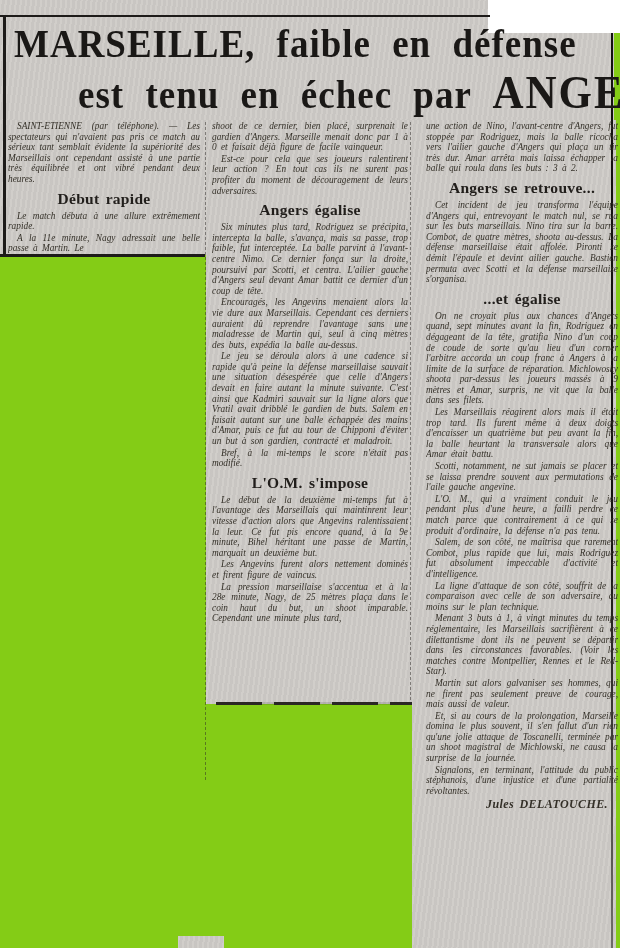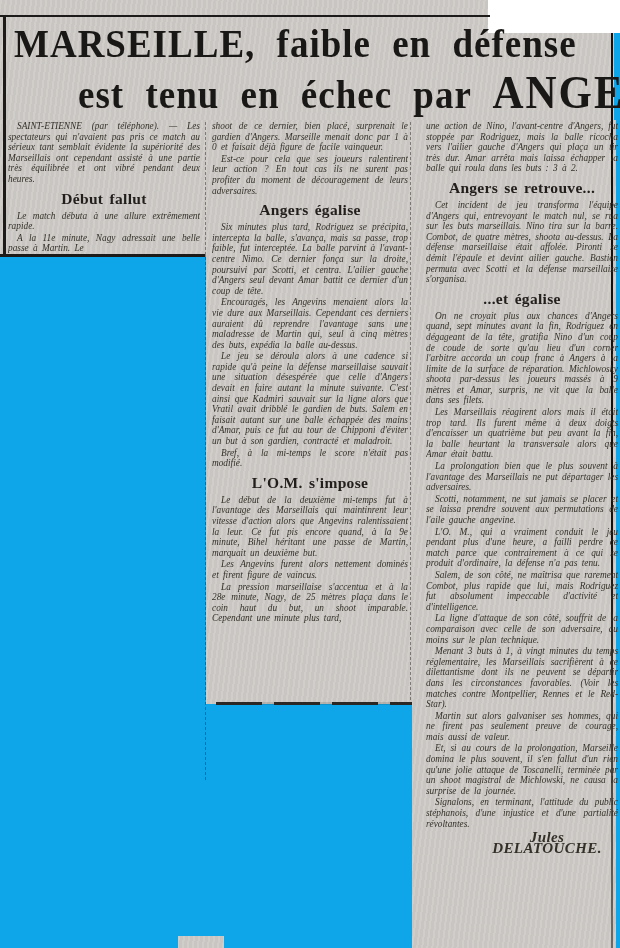--- a/index.html
+++ b/index.html
@@ -1,17 +1,17 @@
 <!DOCTYPE html>
 <html><head>
 <meta charset="utf-8">
 <style>
   html,body { margin:0; padding:0; background:#ffffff; }
   .page {
-    position:relative; width:620px; height:948px; background:#0ea5e9;
+    position:relative; width:620px; height:948px; background:#84cc16;
     overflow:hidden; font-family:"Liberation Serif", serif;
   }
   
   .region {
     position:absolute;
     background:
       repeating-linear-gradient(97deg, rgba(255,255,255,0.06) 0 2px, rgba(0,0,0,0.028) 2px 5px),
       #cecbc7;
   }
   .white-notch { position:absolute; background:#ffffff; }
@@ -32,21 +32,21 @@
   .hl-big { font-size:43px; letter-spacing:2px; }
 
   
   .coltext { position:absolute; overflow:hidden; color:#343028; font-style:italic;
              font-size:9.3px; line-height:10.6px; text-align:justify; word-spacing:2px; }
   .coltext p.para { margin:0 0 1px 0; text-indent:9px; }
   .coltext p.cont { text-indent:0; }
   .coltext h3.sec { font-style:normal; font-weight:bold; font-size:15.5px; line-height:17px;
                     text-align:center; margin:5px 0 4px; letter-spacing:0.3px; color:#211e1b; }
   .coltext p.sig { font-weight:bold; text-align:center; margin:3px 0 0 50px; text-indent:0;
-                   font-size:15px; letter-spacing:0.4px; }
+                   font-size:12px; letter-spacing:0.4px; }
 </style>
 </head>
 <body>
 
 <div class="page">
 
   <div class="region" id="reg-topstrip" style="left:0; top:0; width:490px; height:16px;"></div>
   <div class="region" id="reg-header" style="left:0; top:16px; width:614px; height:104px;"></div>
   <div class="white-notch" style="left:488px; top:0; width:132px; height:33px;"></div>
   <div class="region" id="reg-col1" style="left:0; top:120px; width:206px; height:135px;"></div>
@@ -62,21 +62,21 @@
   <div class="sep" style="left:205px; top:122px; height:658px;"></div>
   <div class="sep" style="left:410px; top:122px; height:578px;"></div>
 
   <div class="headline">
     <p class="hl-line hl-line1">MARSEILLE, faible en défense</p>
     <p class="hl-line hl-line2"><span>est tenu en échec par </span><span class="hl-big">ANGERS</span></p>
   </div>
 
   <div class="coltext" style="left:8px; top:121px; width:192px; height:133px;">
       <p class="para">SAINT-ETIENNE (par téléphone). — Les spectateurs qui n'avaient pas pris ce match au sérieux tant semblait évidente la supériorité des Marseillais ont cependant assisté à une partie très équilibrée et ont vibré pendant deux heures.</p>
-      <h3 class="sec">Début fallut</h3>
+      <h3 class="sec">Début rapide</h3>
       <p class="para">Le match débuta à une allure extrêmement rapide.</p>
       <p class="para">A la 11e minute, Nagy adressait une belle passe à Martin. Le</p>
     </div>
   <div class="coltext" style="left:212px; top:121px; width:196px; height:581px;">
       <p class="para cont">shoot de ce dernier, bien placé, surprenait le gardien d'Angers. Marseille menait donc par 1 à 0 et faisait déjà figure de facile vainqueur.</p>
       <p class="para">Est-ce pour cela que ses joueurs ralentirent leur action ? En tout cas ils ne surent pas profiter du moment de découragement de leurs adversaires.</p>
       <h3 class="sec">Angers égalise</h3>
       <p class="para">Six minutes plus tard, Rodriguez se précipita, intercepta la balle, s'avança, mais sa passe, trop faible, fut interceptée. La balle parvint à l'avant-centre Nimo. Ce dernier fonça sur la droite, poursuivi par Scotti, et centra. L'ailier gauche d'Angers seul devant Amar battit ce dernier d'un coup de tête.</p>
       <p class="para">Encouragés, les Angevins menaient alors la vie dure aux Marseillais. Cependant ces derniers auraient dû reprendre l'avantage sans une maladresse de Martin qui, seul à cinq mètres des buts, expédia la balle au-dessus.</p>
       <p class="para">Le jeu se déroula alors à une cadence si rapide qu'à peine la défense marseillaise sauvait une situation désespérée que celle d'Angers devait en faire autant la minute suivante. C'est ainsi que Kadmiri sauvait sur la ligne alors que Vratil avait dribblé le gardien de buts. Salem en faisait autant sur une balle échappée des mains d'Amar, puis ce fut au tour de Chipponi d'éviter un but à son gardien, contracté et maladroit.</p>
@@ -86,21 +86,20 @@
       <p class="para">Les Angevins furent alors nettement dominés et firent figure de vaincus.</p>
       <p class="para">La pression marseillaise s'accentua et à la 28e minute, Nagy, de 25 mètres plaça dans le coin haut du but, un shoot imparable. Cependant une minute plus tard,</p>
     </div>
   <div class="coltext" style="left:426px; top:121px; width:192px; height:826px;">
       <p class="para cont">une action de Nino, l'avant-centre d'Angers, fut stoppée par Rodriguez, mais la balle ricocha vers l'ailier gauche d'Angers qui plaça un tir très dur. Amar arrêta mais laissa échapper la balle qui roula dans les buts : 3 à 2.</p>
       <h3 class="sec">Angers se retrouve...</h3>
       <p class="para">Cet incident de jeu transforma l'équipe d'Angers qui, entrevoyant le match nul, se rua sur les buts marseillais. Nino tira sur la barre. Combot, de quatre mètres, shoota au-dessus. La défense marseillaise était affolée. Pironti se démit l'épaule et devint ailier gauche. Bastien permuta avec Scotti et la défense marseillaise s'organisa.</p>
       <h3 class="sec">...et égalise</h3>
       <p class="para">On ne croyait plus aux chances d'Angers quand, sept minutes avant la fin, Rodriguez en dégageant de la tête, gratifia Nino d'un coup de coude de sorte qu'au lieu d'un corner l'arbitre accorda un coup franc à Angers à la limite de la surface de réparation. Michlowosky shoota par-dessus les joueurs massés à 9 mètres et Amar, surpris, ne vit que la balle dans ses filets.</p>
       <p class="para">Les Marseillais réagirent alors mais il était trop tard. Ils furent même à deux doigts d'encaisser un quatrième but peu avant la fin, la balle heurtant la transversale alors que Amar était battu.</p>
-      <p class="para">La prolongation bien que le plus souvent à l'avantage des Marseillais ne put départager les adversaires.</p>
       <p class="para">Scotti, notamment, ne sut jamais se placer et se laissa prendre souvent aux permutations de l'aile gauche angevine.</p>
       <p class="para">L'O. M., qui a vraiment conduit le jeu pendant plus d'une heure, a failli perdre ce match parce que contrairement à ce qui se produit d'ordinaire, la défense n'a pas tenu.</p>
       <p class="para">Salem, de son côté, ne maîtrisa que rarement Combot, plus rapide que lui, mais Rodriguez fut absolument impeccable d'activité et d'intelligence.</p>
       <p class="para">La ligne d'attaque de son côté, souffrit de la comparaison avec celle de son adversaire, au moins sur le plan technique.</p>
       <p class="para">Menant 3 buts à 1, à vingt minutes du temps réglementaire, les Marseillais sacrifièrent à ce dilettantisme dont ils ne peuvent se départir dans les circonstances favorables. (Voir les matches contre Montpellier, Rennes et le Red-Star).</p>
       <p class="para">Martin sut alors galvaniser ses hommes, qui ne firent pas seulement preuve de courage, mais aussi de valeur.</p>
       <p class="para">Et, si au cours de la prolongation, Marseille domina le plus souvent, il s'en fallut d'un rien qu'une jolie attaque de Toscanelli, terminée par un shoot magistral de Michlowski, ne causa la surprise de la journée.</p>
       <p class="para">Signalons, en terminant, l'attitude du public stéphanois, d'une injustice et d'une partialité révoltantes.</p>
       <p class="sig">Jules DELATOUCHE.</p>
     </div>

